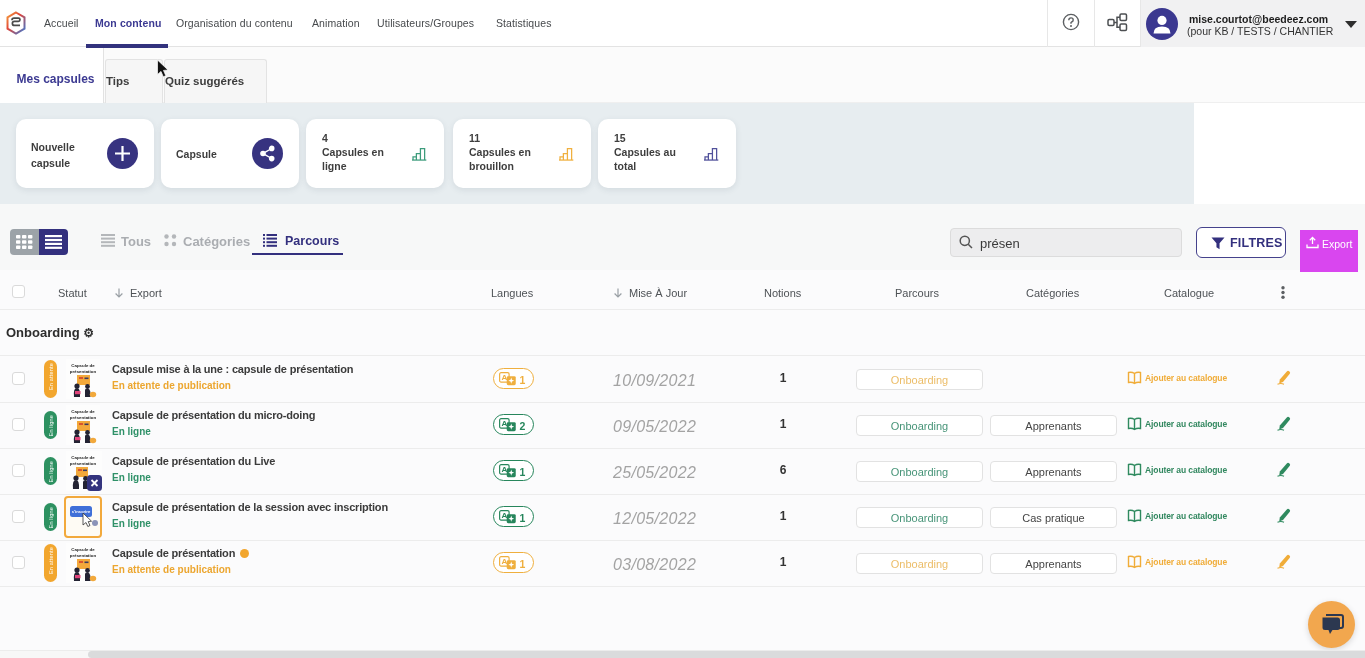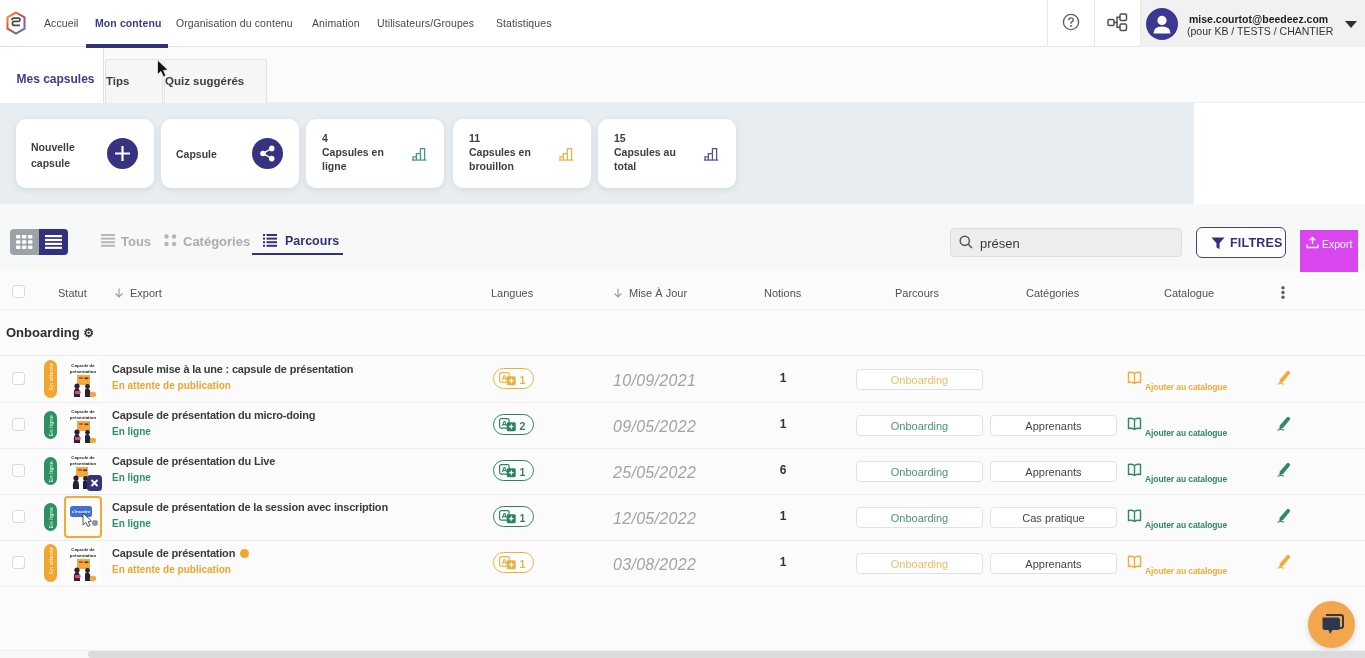--- a/index.html
+++ b/index.html
@@ -58,21 +58,21 @@
 .lbadge{position:absolute;left:493px;top:12px;width:41px;height:21px;border-radius:11px;background:#fff;}
 .obadge{border:1.5px solid #efaf3e;}
 .gbadge{border:1.5px solid #27865c;}
 .lnum{position:absolute;left:25.5px;top:4.5px;font-size:10.5px;font-weight:700;}
 .date{position:absolute;left:613px;top:16px;width:75px;text-align:center;font-size:16px;font-style:italic;color:#a3a3a3;letter-spacing:.3px;}
 .notions{position:absolute;left:770px;top:15px;width:26px;text-align:center;font-size:12px;font-weight:700;color:#333;}
 .obtn{position:absolute;left:856px;top:13px;width:127px;height:21px;border:1px solid #e2e2e2;border-radius:4px;background:#fff;text-align:center;line-height:20px;font-size:11px;}
 .cbtn{position:absolute;left:990px;top:13px;width:127px;height:21px;border:1px solid #e2e2e2;border-radius:4px;background:#fff;text-align:center;line-height:20px;font-size:11px;color:#454545;}
 .ogreen{color:#479478;}
 .ofade{color:#ecbd68;}
-.cata{position:absolute;left:1145px;top:26px;font-size:8.5px;font-weight:700;letter-spacing:-0.1px;}
+.cata{position:absolute;left:1145px;top:17px;font-size:8.5px;font-weight:700;letter-spacing:-0.1px;}
 .cgreen{color:#31875f;}
 .corange{color:#f0ac38;}
 #chat{position:absolute;left:1308px;top:601px;width:47px;height:47px;border-radius:50%;background:#f2a74e;box-shadow:0 2px 6px rgba(0,0,0,.15);}
 #botbar{position:absolute;left:0;top:650px;width:1365px;height:8px;background:#f7f7f7;border-top:1px solid #ececec;}
 #botthumb{position:absolute;left:88px;top:651px;width:1277px;height:7px;background:#dadbdc;border-radius:4px 0 0 4px;}
 </style>
 </head>
 <body>
 <div id="page">
 

